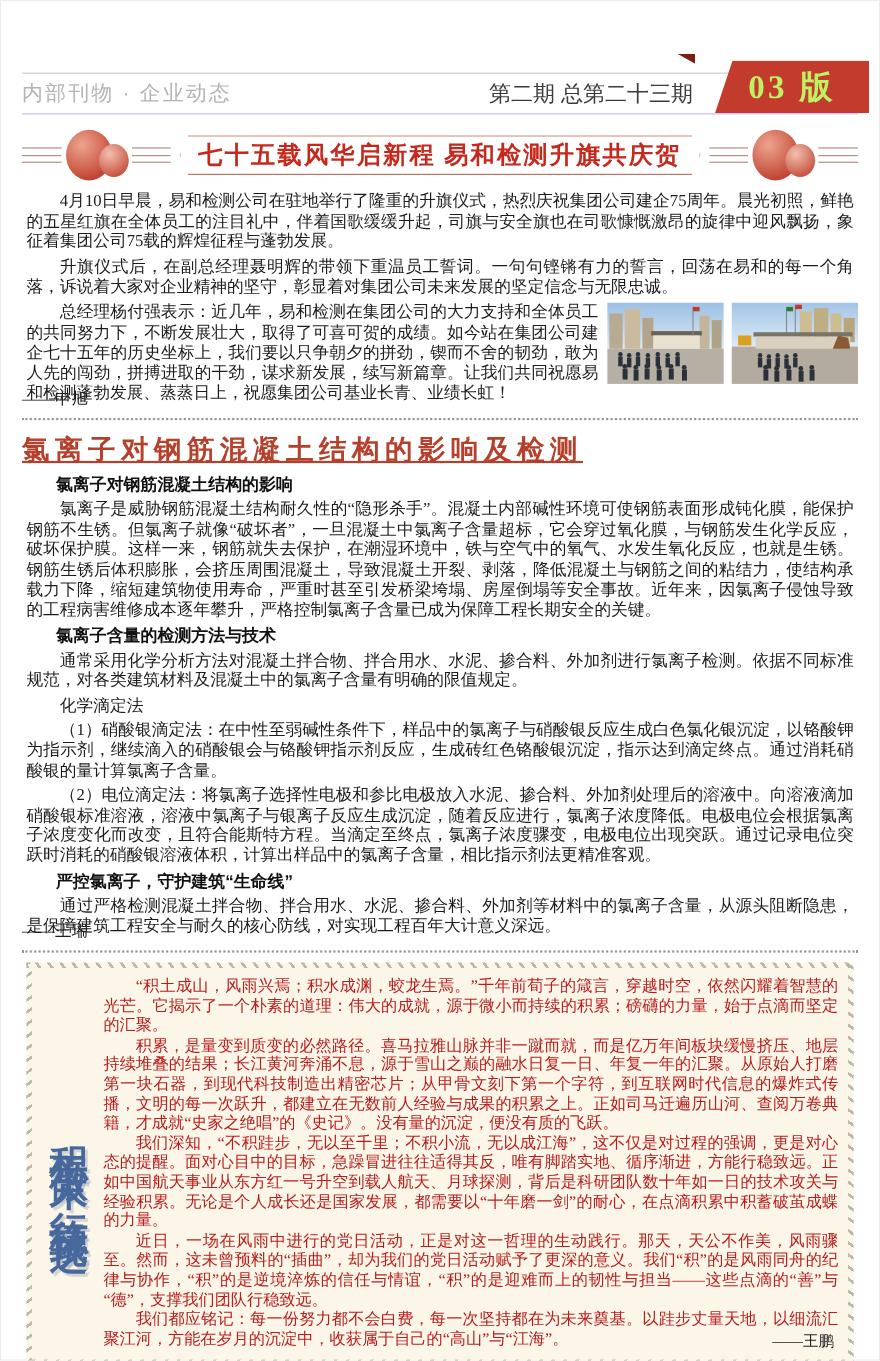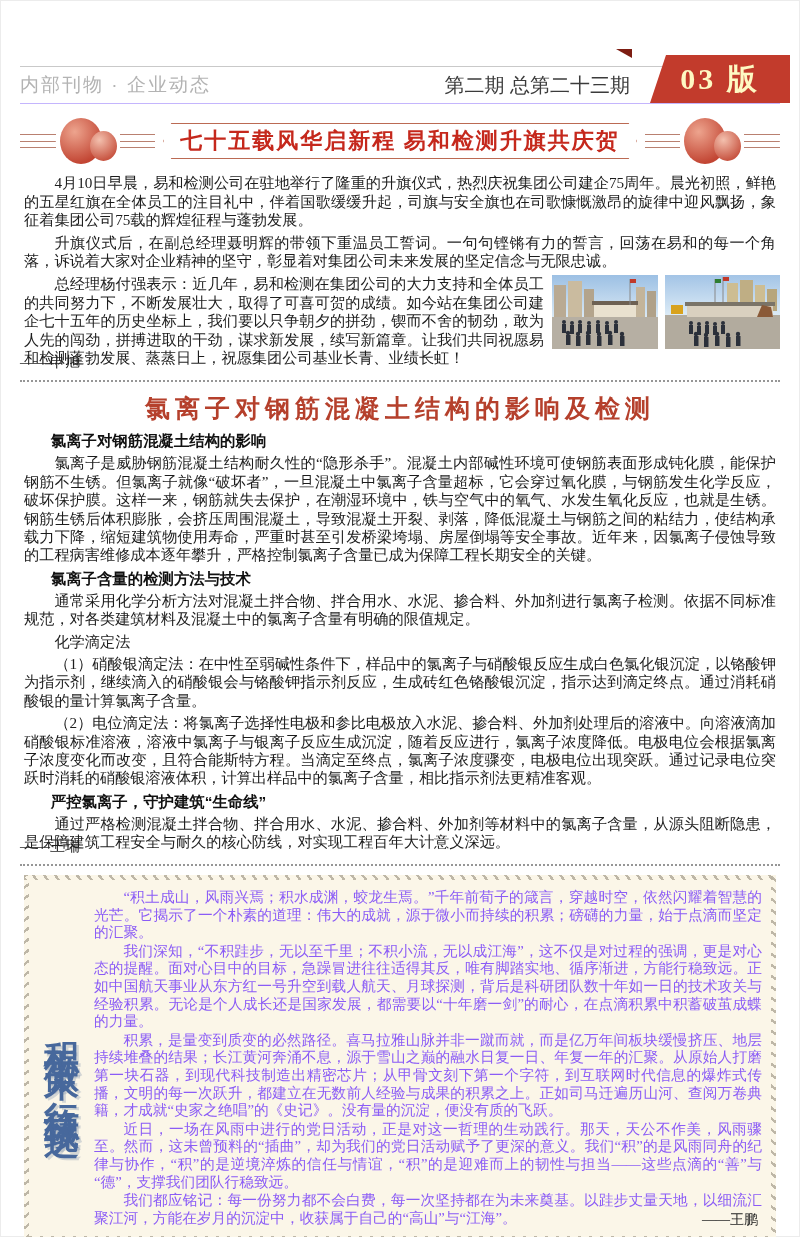--- a/index.html
+++ b/index.html
@@ -10,21 +10,21 @@
 
   
   .header{position:relative;margin-top:66px;height:36px;
           border-top:1px solid #c9c9c9;border-bottom:1px solid #c4b5fd;
           display:flex;align-items:center;}
   .header-left{color:#b3b3b3;font-size:19px;letter-spacing:2px;
                font-family:"Liberation Sans","DejaVu Sans",sans-serif;}
   .header-issue{margin-left:auto;margin-right:150px;color:#3b3b3b;font-size:20px;
                 font-family:"Liberation Sans","DejaVu Sans",sans-serif;}
   .page-badge{position:absolute;right:-10px;top:-12px;width:140px;height:48px;
-              background:#c23b2c;color:#fef9c3;display:flex;align-items:center;justify-content:center;
+              background:#c23b2c;color:#bef264;display:flex;align-items:center;justify-content:center;
               font-size:30px;font-weight:bold;letter-spacing:3px;
               clip-path:polygon(16px 0,100% 0,100% 100%,0 100%);}
   .badge-fold{position:absolute;right:148px;top:-18px;width:16px;height:9px;background:#7d1d12;
               clip-path:polygon(0 0,100% 100%,100% 0);}
 
   
   .banner{margin-top:11px;display:flex;align-items:center;justify-content:center;height:52px;}
   .tlines{width:56px;height:12px;border-top:1px solid #b98070;border-bottom:1px solid #b98070;
           background:linear-gradient(#b98070,#b98070) center/100% 1px no-repeat;}
   .circles{position:relative;width:64px;height:52px;flex:none;}
@@ -37,22 +37,22 @@
   .banner-title{color:#c5281c;font-size:22px;font-weight:bold;letter-spacing:2px;white-space:nowrap;}
 
   
   .art p{margin:4px;text-align:justify;text-indent:2em;font-size:15.2px;line-height:18.6px;}
   .art1{margin-top:7px;}
   .photo-group{float:right;width:228px;height:74px;margin:0 0 2px 8px;display:flex;gap:7px;}
   .photo-group svg{display:block;border:0;}
   .attr-line{text-align:left;font-size:15px;margin-top:-18.6px;padding-right:8px;}
   .dotsep{border-top:2px dotted #969696;margin:8px 0 0 0;clear:both;}
 
-  .art2-title{margin:10px 0 6px 0;text-align:center;color:#b5402c;font-weight:bold;
-              font-size:25px;letter-spacing:5px;}
+  .art2-title{margin:10px 0 6px 0;text-align:left;color:#b5402c;font-weight:bold;
+              font-size:25px;letter-spacing:5px;text-decoration:underline;}
   .art2 .subhead{margin:0;text-indent:2em;font-weight:bold;font-size:15.4px;line-height:19px;
                  font-family:"Liberation Sans","DejaVu Sans",sans-serif;color:#111;}
   .art2 p{font-size:15.2px;line-height:18.4px;}
 
   
   .stamp{position:relative;margin:9px 4px 0 4px;background:#fbf6e8;display:flex;
          padding:14px 14px 12px 10px;min-height:330px;}
   .perf{position:absolute;background:repeating-linear-gradient(55deg,#b7b0a0 0 2.5px,transparent 2.5px 9px);opacity:.9;}
   .perf.top{left:0;right:0;top:0;height:5px;}
   .perf.bottom{left:0;right:0;bottom:0;height:5px;
@@ -60,21 +60,21 @@
   .perf.left{left:0;top:0;bottom:0;width:5px;
              background:repeating-linear-gradient(145deg,#b7b0a0 0 2.5px,transparent 2.5px 9px);}
   .perf.right{right:0;top:0;bottom:0;width:5px;
               background:repeating-linear-gradient(35deg,#b7b0a0 0 2.5px,transparent 2.5px 9px);}
   .vtitle{width:54px;display:flex;flex-direction:column;align-items:center;justify-content:center;
           gap:30px;flex:none;}
   .vtitle span{writing-mode:vertical-rl;font-size:35px;font-weight:bold;color:#47689c;
                letter-spacing:7px;font-family:"Liberation Sans","DejaVu Sans",sans-serif;
                text-shadow:2.5px 2.5px 0 rgba(120,140,170,.30);}
   .essay-body{flex:1;padding-left:6px;}
-  .essay-body p{margin:0 0 1px 0;text-align:justify;text-indent:2em;font-size:14.7px;line-height:17.6px;color:#8b5cf6;}
+  .essay-body p{margin:0 0 1px 0;text-align:justify;text-indent:2em;font-size:14.7px;line-height:17.6px;color:#b91c1c;}
   .essay-attr{text-align:right;font-size:14px;margin-top:-17.6px;padding-right:4px;}
 
   
   .footline{border-top:1px solid #9a9a9a;margin-top:12px;}
   .footer{display:flex;margin-top:14px;font-size:16px;color:#222;
           font-family:"Liberation Sans","DejaVu Sans",sans-serif;}
   .footer .editor{margin-left:86px;}
   .footer .proof{margin-left:auto;margin-right:148px;}
 </style>
 </head>
@@ -230,22 +230,22 @@
       <i class="perf top"></i>
       <i class="perf bottom"></i>
       <i class="perf left"></i>
       <i class="perf right"></i>
       <div class="vtitle">
         <span>积于微末</span>
         <span>行稳致远</span>
       </div>
       <div class="essay-body">
         <p>“积土成山，风雨兴焉；积水成渊，蛟龙生焉。”千年前荀子的箴言，穿越时空，依然闪耀着智慧的光芒。它揭示了一个朴素的道理：伟大的成就，源于微小而持续的积累；磅礴的力量，始于点滴而坚定的汇聚。</p>
+        <p>积累，是量变到质变的必然路径。喜马拉雅山脉并非一蹴而就，而是亿万年间板块缓慢挤压、地层持续堆叠的结果；长江黄河奔涌不息，源于雪山之巅的融水日复一日、年复一年的汇聚。从原始人打磨第一块石器，到现代科技制造出精密芯片；从甲骨文刻下第一个字符，到互联网时代信息的爆炸式传播，文明的每一次跃升，都建立在无数前人经验与成果的积累之上。正如司马迁遍历山河、查阅万卷典籍，才成就“史家之绝唱”的《史记》。没有量的沉淀，便没有质的飞跃。</p>
         <p>我们深知，“不积跬步，无以至千里；不积小流，无以成江海”，这不仅是对过程的强调，更是对心态的提醒。面对心目中的目标，急躁冒进往往适得其反，唯有脚踏实地、循序渐进，方能行稳致远。正如中国航天事业从东方红一号升空到载人航天、月球探测，背后是科研团队数十年如一日的技术攻关与经验积累。无论是个人成长还是国家发展，都需要以“十年磨一剑”的耐心，在点滴积累中积蓄破茧成蝶的力量。</p>
-        <p>积累，是量变到质变的必然路径。喜马拉雅山脉并非一蹴而就，而是亿万年间板块缓慢挤压、地层持续堆叠的结果；长江黄河奔涌不息，源于雪山之巅的融水日复一日、年复一年的汇聚。从原始人打磨第一块石器，到现代科技制造出精密芯片；从甲骨文刻下第一个字符，到互联网时代信息的爆炸式传播，文明的每一次跃升，都建立在无数前人经验与成果的积累之上。正如司马迁遍历山河、查阅万卷典籍，才成就“史家之绝唱”的《史记》。没有量的沉淀，便没有质的飞跃。</p>
         <p>近日，一场在风雨中进行的党日活动，正是对这一哲理的生动践行。那天，天公不作美，风雨骤至。然而，这未曾预料的“插曲”，却为我们的党日活动赋予了更深的意义。我们“积”的是风雨同舟的纪律与协作，“积”的是逆境淬炼的信任与情谊，“积”的是迎难而上的韧性与担当——这些点滴的“善”与“德”，支撑我们团队行稳致远。</p>
         <p>我们都应铭记：每一份努力都不会白费，每一次坚持都在为未来奠基。以跬步丈量天地，以细流汇聚江河，方能在岁月的沉淀中，收获属于自己的“高山”与“江海”。</p>
         <div class="essay-attr">——王鹏</div>
       </div>
     </div>
 
     <div class="footline"></div>
     <div class="footer">
       <span class="editor">责任编辑：申 旭</span>
       <span class="proof">校对：赵海英</span>

